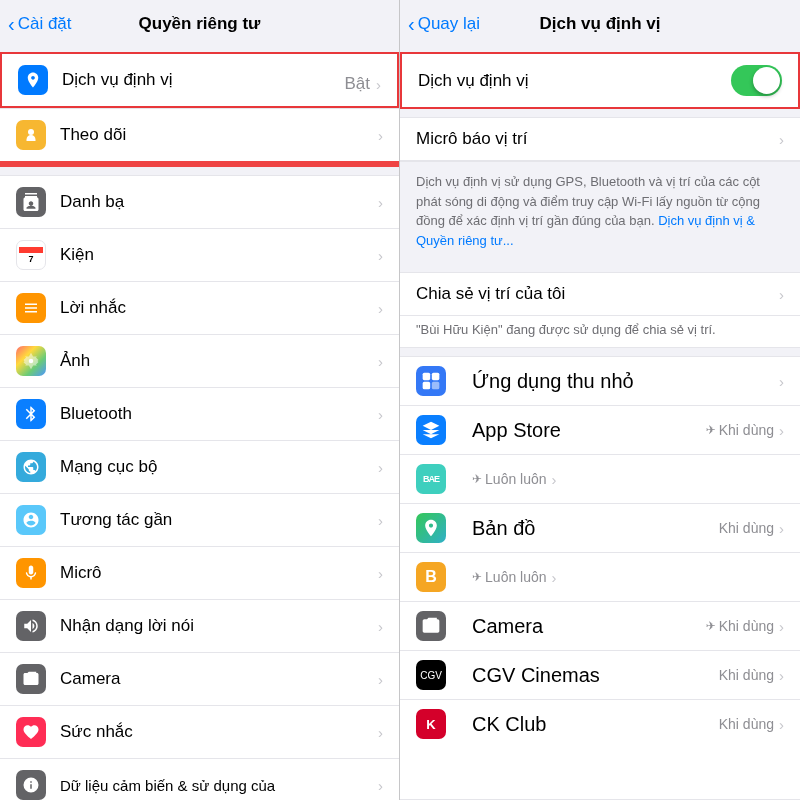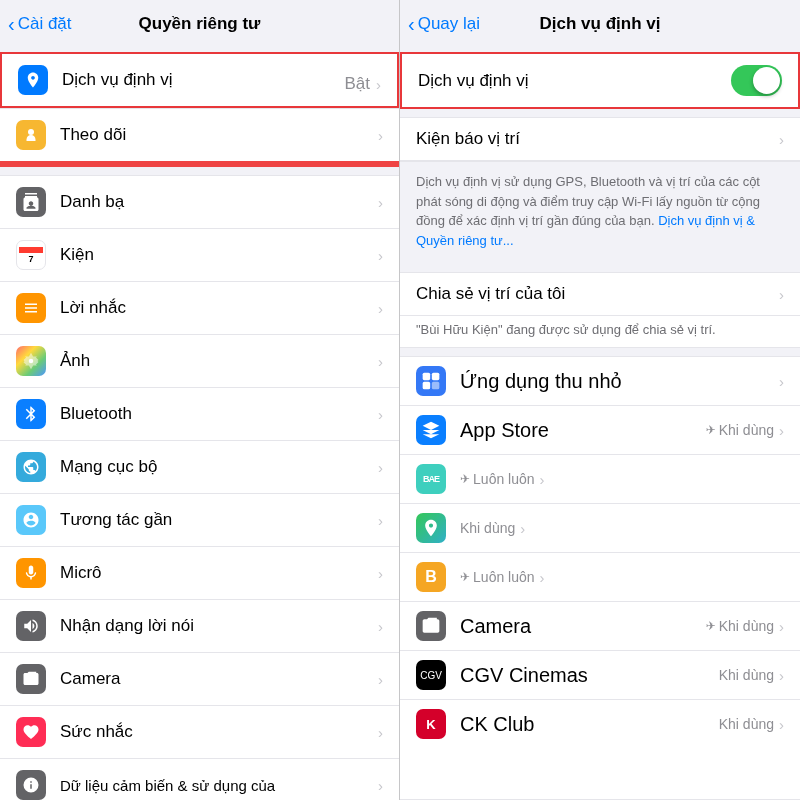--- a/index.html
+++ b/index.html
@@ -241,21 +241,21 @@
     }
 
     .app-row:last-child {
       border-bottom: none;
     }
 
     .app-icon {
       width: 30px;
       height: 30px;
       border-radius: 7px;
-      margin-right: 14px;
+      margin-right: 26px;
       flex-shrink: 0;
       display: flex;
       align-items: center;
       justify-content: center;
       font-size: 14px;
     }
 
     .app-name {
       flex: 1;
       font-size: 20px;
@@ -486,21 +486,21 @@
       <div class="toggle-container">
         <div class="toggle-track">
           <div class="toggle-thumb"></div>
         </div>
       </div>
     </div>
   </div>
 
   <div style="background:#fff; margin-top:8px; border-top:1px solid #e5e5ea; border-bottom:1px solid #e5e5ea;">
     <div class="canh-bao-row">
-      <span style="font-size:17px; color:#000;">Kiện báo vị trí</span>
+      <span style="font-size:17px; color:#000;">Micrô báo vị trí</span>
       <span class="chevron-right">›</span>
     </div>
   </div>
 
   <div class="description-text">
     <span>Dịch vụ định vị sử dụng GPS, Bluetooth và vị trí của các cột phát sóng di động và điểm truy cập Wi-Fi lấy nguồn từ cộng đồng để xác định vị trí gần đúng của bạn.</span>
     <a href="#">Dịch vụ định vị &amp; Quyền riêng tư...</a>
   </div>
 
   <div class="chia-se-section">
@@ -550,20 +550,21 @@
         <span class="chevron-right">›</span>
       </div>
     </div>
 
     <div class="app-row">
       <div class="app-icon" style="background:linear-gradient(135deg,#34c759,#30b0c7);">
         <svg width="20" height="20" viewBox="0 0 24 24" fill="white">
           <path d="M12 2C8.13 2 5 5.13 5 9c0 5.25 7 13 7 13s7-7.75 7-13c0-3.87-3.13-7-7-7zm0 9.5c-1.38 0-2.5-1.12-2.5-2.5s1.12-2.5 2.5-2.5 2.5 1.12 2.5 2.5-1.12 2.5-2.5 2.5z"></path>
         </svg>
       </div>
+      <span class="app-name">Bản đồ</span>
       <div class="app-status">
         <span>Khi dùng</span>
         <span class="chevron-right">›</span>
       </div>
     </div>
 
     <div class="app-row">
       <div class="app-icon" style="background:#f5a623; font-size:16px; font-weight:bold; color:white;">B</div>
       <div class="app-status">
         <span style="color:#8e8e93; font-size:12px;">✈</span>

